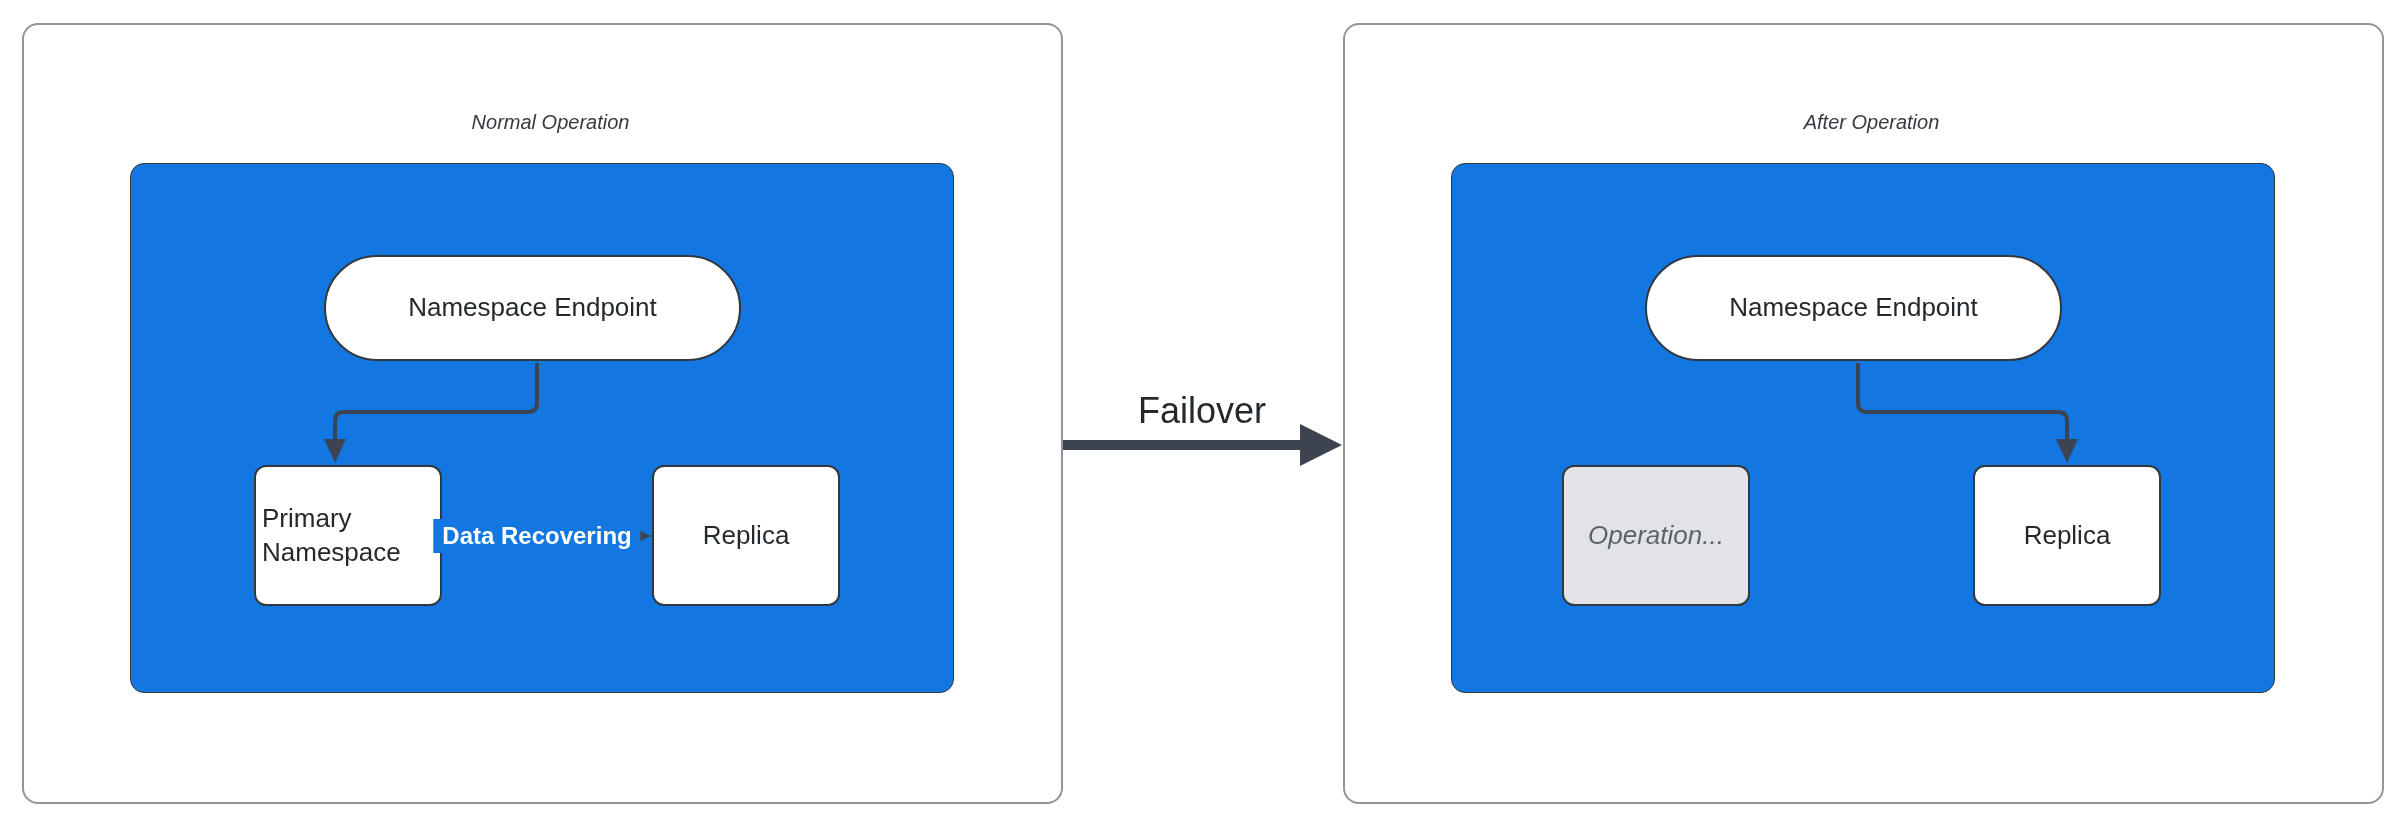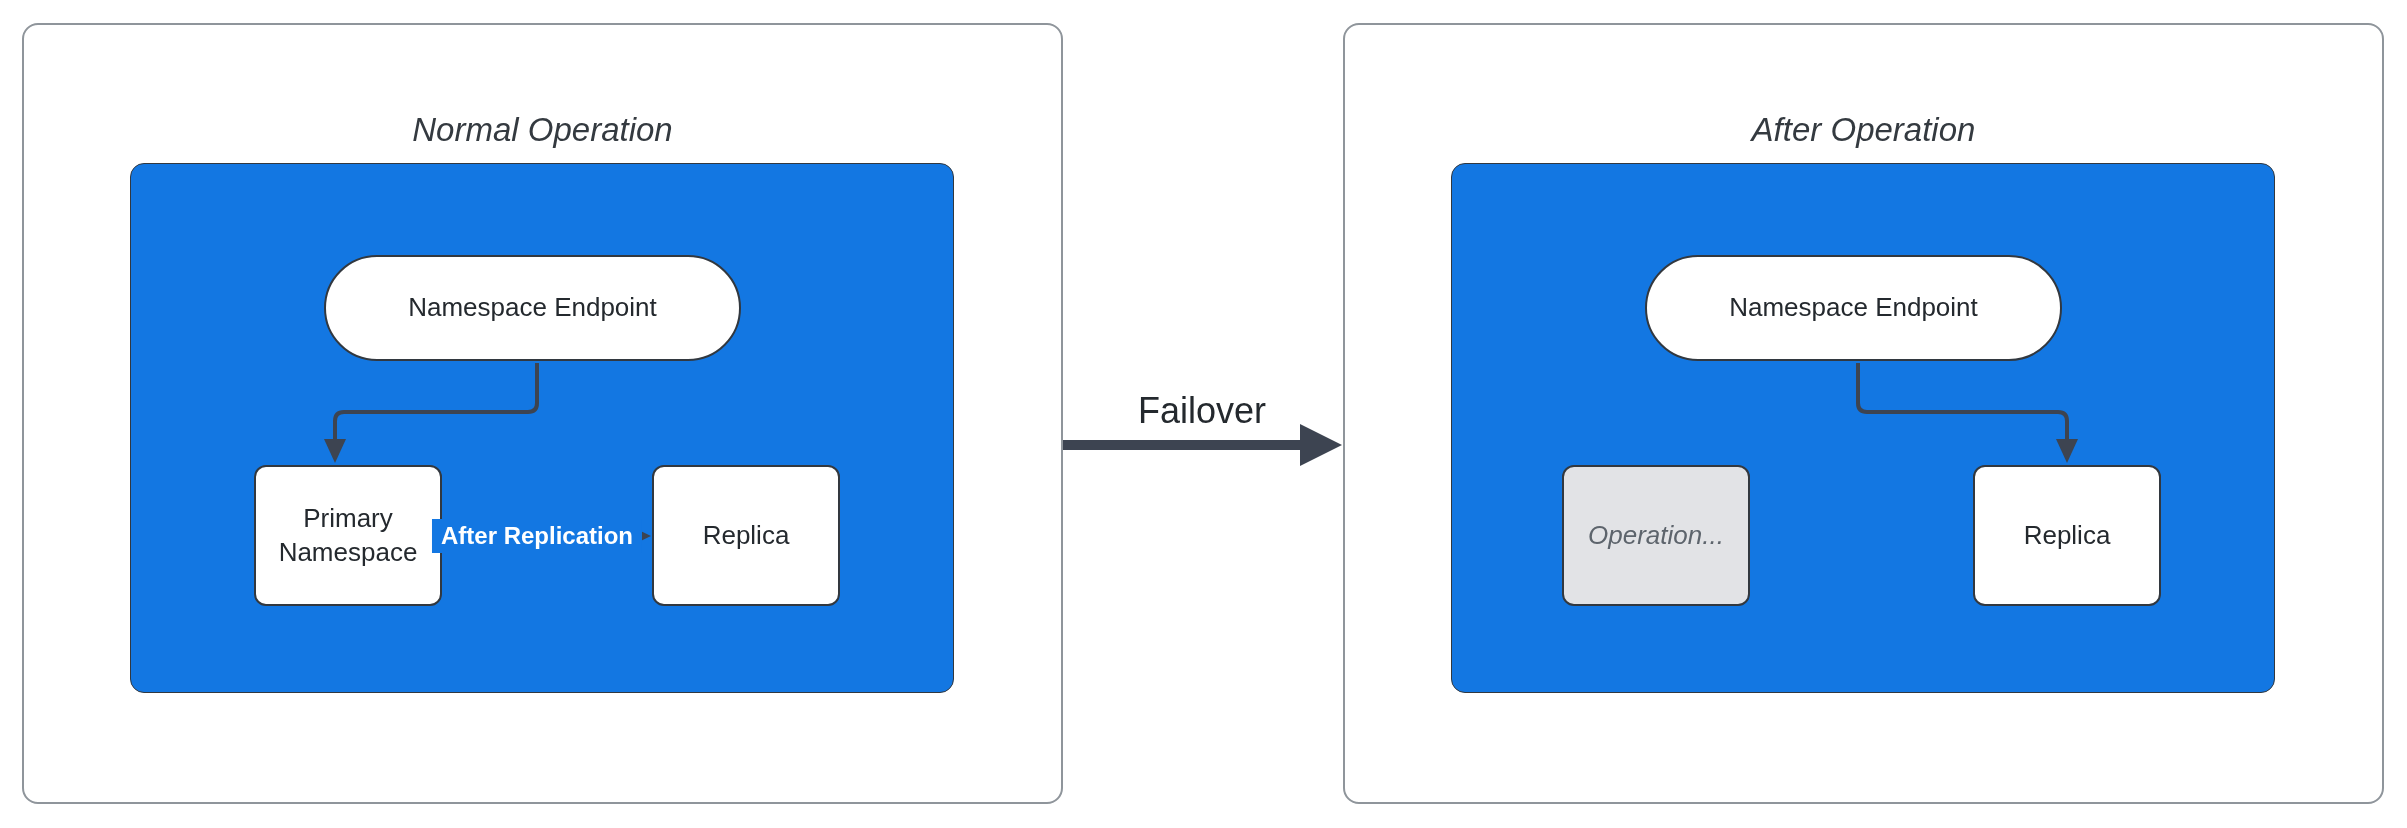--- a/index.html
+++ b/index.html
@@ -31,43 +31,43 @@
     top:23px; width:1041px; height:781px;
     background:#ffffff;
     border:2px solid var(--panel_border);
     border-radius:16px;
   }
   .panel.left  { left:22px; }
   .panel.right { left:1343px; }
 
   .panel-title {
     position:absolute;
-    top:86px; left:0; width:100%;
+    top:86px; left:8px; width:100%;
     text-align:center;
     font-style:italic;
-    font-size:33px;
+    font-size:20px;
     color:var(--title_text);
   }
 
   .cluster {
     position:absolute;
     top:163px; width:824px; height:530px;
     background:var(--cluster_fill);
     border:1.5px solid var(--node_border);
     border-radius:14px;
   }
   .cluster.left  { left:130px; }
   .cluster.right { left:1451px; }
 
   .node {
     position:absolute;
     background:var(--node_fill);
     border:2px solid var(--node_border);
     display:flex; align-items:center; justify-content:center;
-    text-align:center;
+    text-align:left;
     font-size:26px;
     line-height:1.3;
     color:var(--node_text);
     z-index:10;
     padding:6px;
   }
   .node.pill {
     width:417px; height:106px; top:255px;
     border-radius:53px;
     border-width:2.5px;
@@ -147,21 +147,21 @@
 </div>
 
 <div class="node box abs" style="left:254px;">
   <span>Primary Namespace</span>
 </div>
 
 <div class="node box abs" style="left:652px;">
   <span>Replica</span>
 </div>
 
-<div class="edge-label on-blue" style="left:537px; top:536px;">After Replication</div>
+<div class="edge-label on-blue" style="left:537px; top:536px;">Data Recovering</div>
 
 <div class="node pill abs" style="left:1645px;">
   <span>Namespace Endpoint</span>
 </div>
 
 <div class="node box disabled abs" style="left:1562px;">
   <span>Operation...</span>
 </div>
 
 <div class="node box abs" style="left:1973px;">

